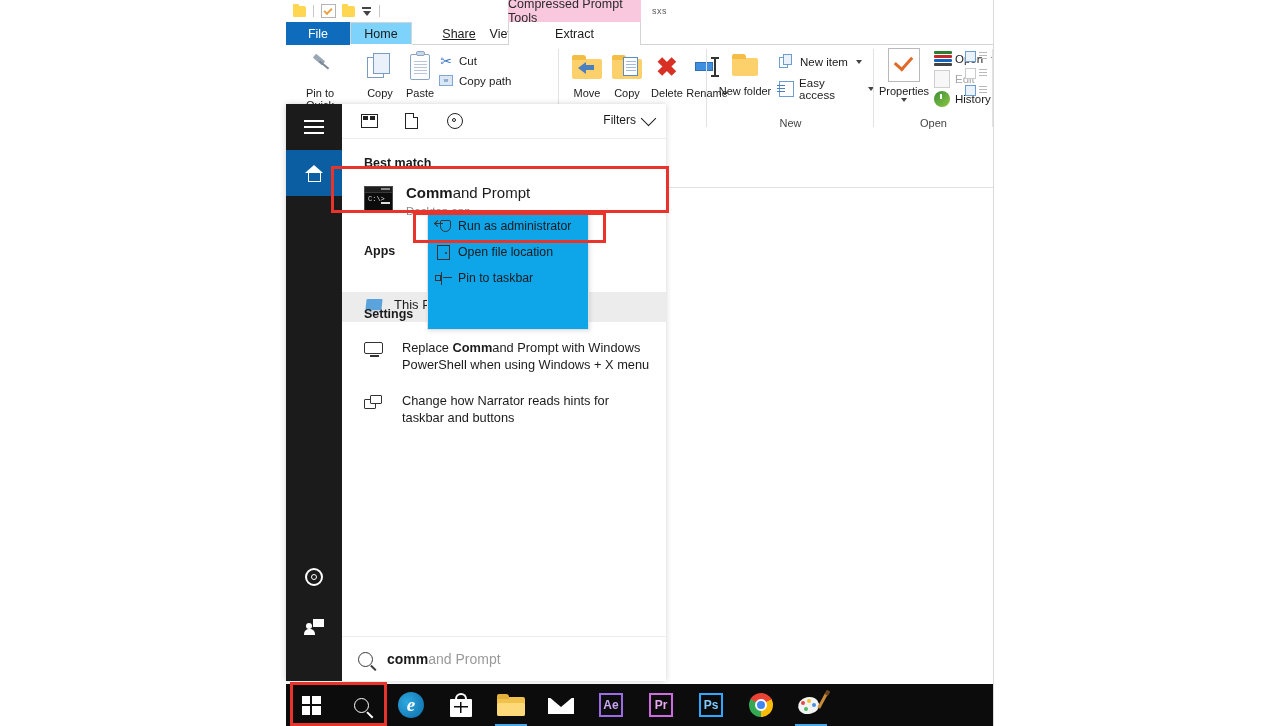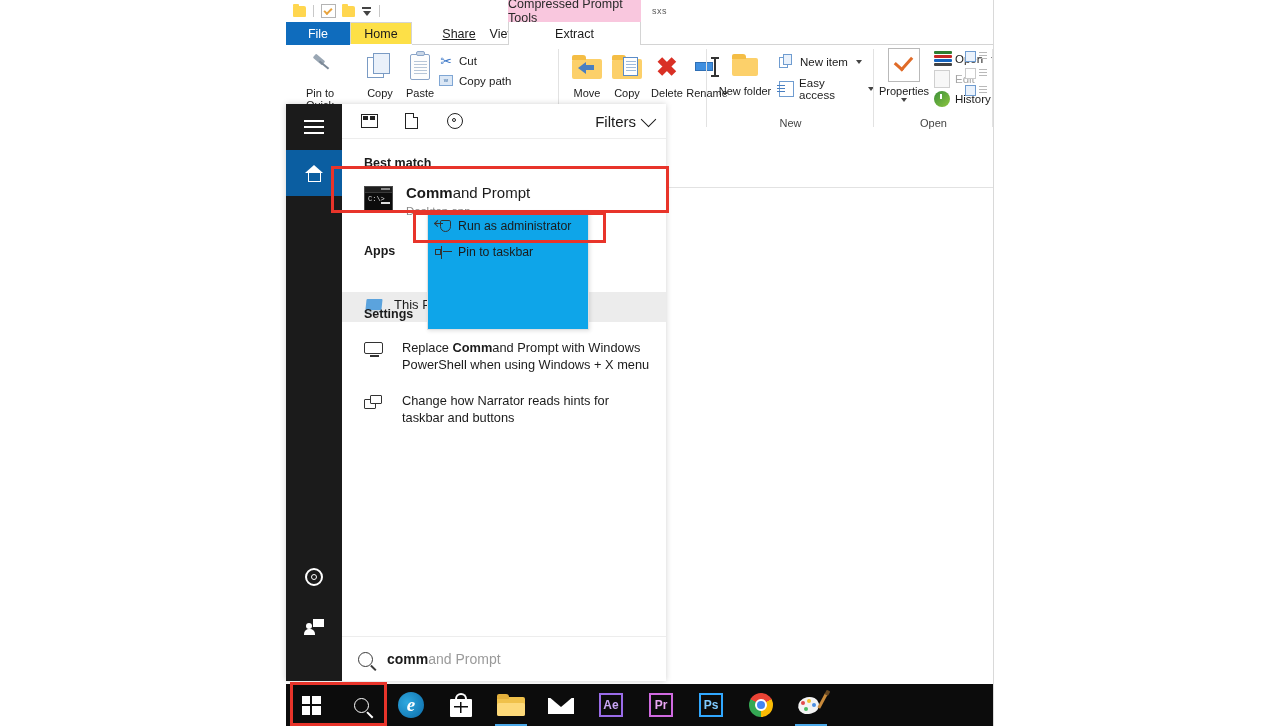--- a/index.html
+++ b/index.html
@@ -40,21 +40,21 @@
   .sxs-label{position:absolute;left:366px;top:6px;font-size:9px;color:#5a5a5a;letter-spacing:.5px;}
 
   
   .tabrow{position:absolute;left:0;top:22px;width:707px;height:23px;background:#ffffff;}
   .tabrow .underline{position:absolute;left:0;bottom:0;width:707px;height:1px;background:#d4d4d4;}
   .tab{
     position:absolute;top:0;height:23px;font-size:12.5px;color:#1b1b1b;
     display:flex;align-items:center;justify-content:center;box-sizing:border-box;
   }
   .tab.file{left:0;width:64px;background:#0f6cbd;color:#fff;}
-  .tab.home{left:64px;width:62px;background:#fde047;border-left:1px solid #d4d4d4;border-right:1px solid #d4d4d4;border-top:1px solid #d4d4d4;}
+  .tab.home{left:64px;width:62px;background:#7dd3fc;border-left:1px solid #d4d4d4;border-right:1px solid #d4d4d4;border-top:1px solid #d4d4d4;}
   .tab.share{left:142px;width:62px;text-decoration:underline;}
   .tab.view{left:188px;width:58px;}
   .tab.extract{left:222px;width:133px;background:#fff;border-left:1px solid #d4d4d4;border-right:1px solid #d4d4d4;}
   .tabrow .ul-home{position:absolute;left:64px;bottom:0;width:62px;height:1px;background:#fff;}
   .tabrow .ul-ext{position:absolute;left:223px;bottom:0;width:131px;height:1px;background:#fff;}
 
   
   .ribbon{position:absolute;left:0;top:45px;width:707px;height:87px;background:#ffffff;border-bottom:1px solid #d4d4d4;}
   .rgroup{position:absolute;top:0;height:86px;}
   .rgroup .glabel{position:absolute;bottom:2px;width:100%;text-align:center;font-size:11px;color:#444;}
@@ -164,21 +164,21 @@
   .sp-main{position:absolute;left:56px;top:0;width:324px;height:577px;background:#fff;}
   .sp-toolbar{position:absolute;left:0;top:0;width:324px;height:34px;border-bottom:1px solid #ededed;}
   .tb-ico{position:absolute;top:7px;width:22px;height:20px;display:flex;align-items:center;justify-content:center;}
   .winico{width:17px;height:14px;border:1.6px solid #222;box-sizing:border-box;position:relative;}
   .winico:before{content:"";position:absolute;left:1px;top:1px;width:5px;height:4px;background:#222;}
   .winico:after{content:"";position:absolute;left:8px;top:1px;width:5px;height:4px;background:#222;}
   .pageico{width:13px;height:16px;border:1.6px solid #222;box-sizing:border-box;position:relative;}
   .pageico:after{content:"";position:absolute;right:-1px;top:-1px;width:5px;height:5px;background:#fff;border-left:1.6px solid #222;border-bottom:1.6px solid #222;box-sizing:border-box;}
   .gear2{width:16px;height:16px;border:1.8px solid #222;border-radius:50%;box-sizing:border-box;position:relative;}
   .gear2:before{content:"";position:absolute;left:4px;top:4px;width:4px;height:4px;border:1.6px solid #222;border-radius:50%;box-sizing:border-box;}
-  .filters{position:absolute;right:12px;top:9px;font-size:15px;color:#1b1b1b;display:flex;align-items:center;gap:7px;}
+  .filters{position:absolute;right:12px;top:9px;font-size:12px;color:#1b1b1b;display:flex;align-items:center;gap:7px;}
   .chev{width:10px;height:10px;border-right:1.4px solid #1b1b1b;border-bottom:1.4px solid #1b1b1b;transform:rotate(45deg);margin-top:-4px;}
 
   .sec-hdr{position:absolute;left:22px;font-size:12.5px;font-weight:bold;color:#1b1b1b;}
   .bestmatch-row{position:absolute;left:0;top:68px;width:324px;height:56px;background:#fff;}
   .cmd-ico{position:absolute;left:22px;top:14px;width:29px;height:26px;background:#0c0c0c;border:1px solid #4a4a4a;box-sizing:border-box;position:relative;}
   .cmd-ico .ttl{position:absolute;left:0;top:0;width:100%;height:5px;background:#1e1e1e;border-bottom:1px solid #3a3a3a;}
   .cmd-ico .ttl:after{content:"";position:absolute;right:2px;top:1px;width:9px;height:2px;background:#8a8a8a;}
   .cmd-ico .txt{position:absolute;left:3px;top:8px;font-size:7px;color:#ddd;font-family:"Liberation Mono",monospace;}
   .cmd-ico .cursor{position:absolute;left:16px;top:15px;width:9px;height:2px;background:#ddd;}
   .bm-title{position:absolute;left:64px;top:12px;font-size:15px;color:#1b1b1b;}
@@ -714,20 +714,26 @@
       <div class="cmi">
           <div class="shield-ico">
             <div class="sh"></div>
             <div class="ar"></div>
           </div>
         </div>
       <span>Run as administrator</span>
     </div>
     <div class="cm-item">
       <div class="cmi">
+          <div class="door-ico"></div>
+        </div>
+      <span>Open file location</span>
+    </div>
+    <div class="cm-item">
+      <div class="cmi">
           <div class="pin-s">
             <div class="c"></div>
             <div class="v"></div>
             <div class="h"></div>
           </div>
         </div>
       <span>Pin to taskbar</span>
     </div>
   </div>
 

